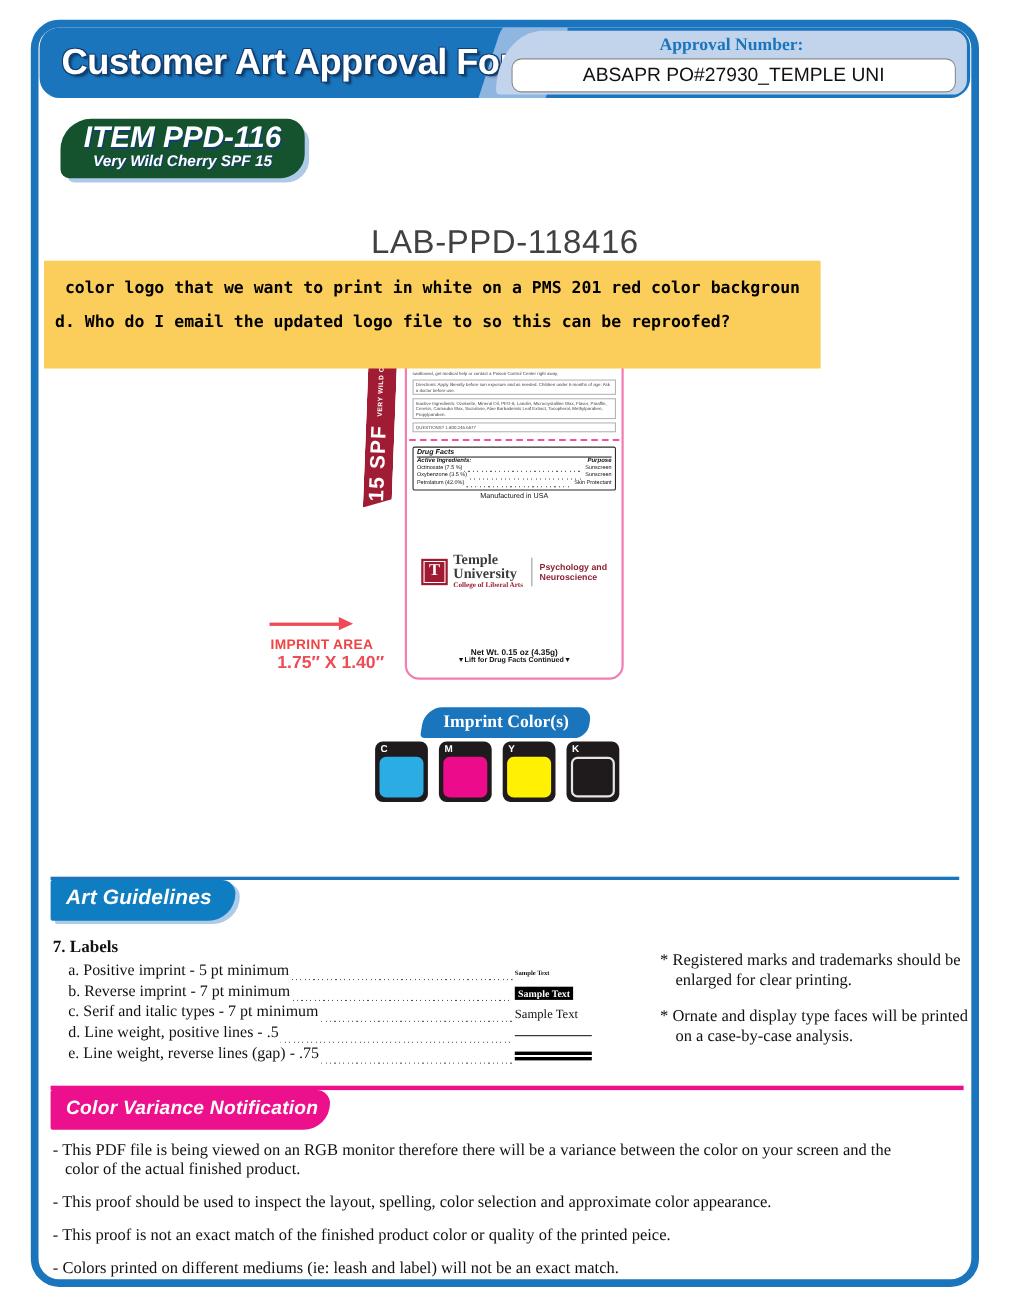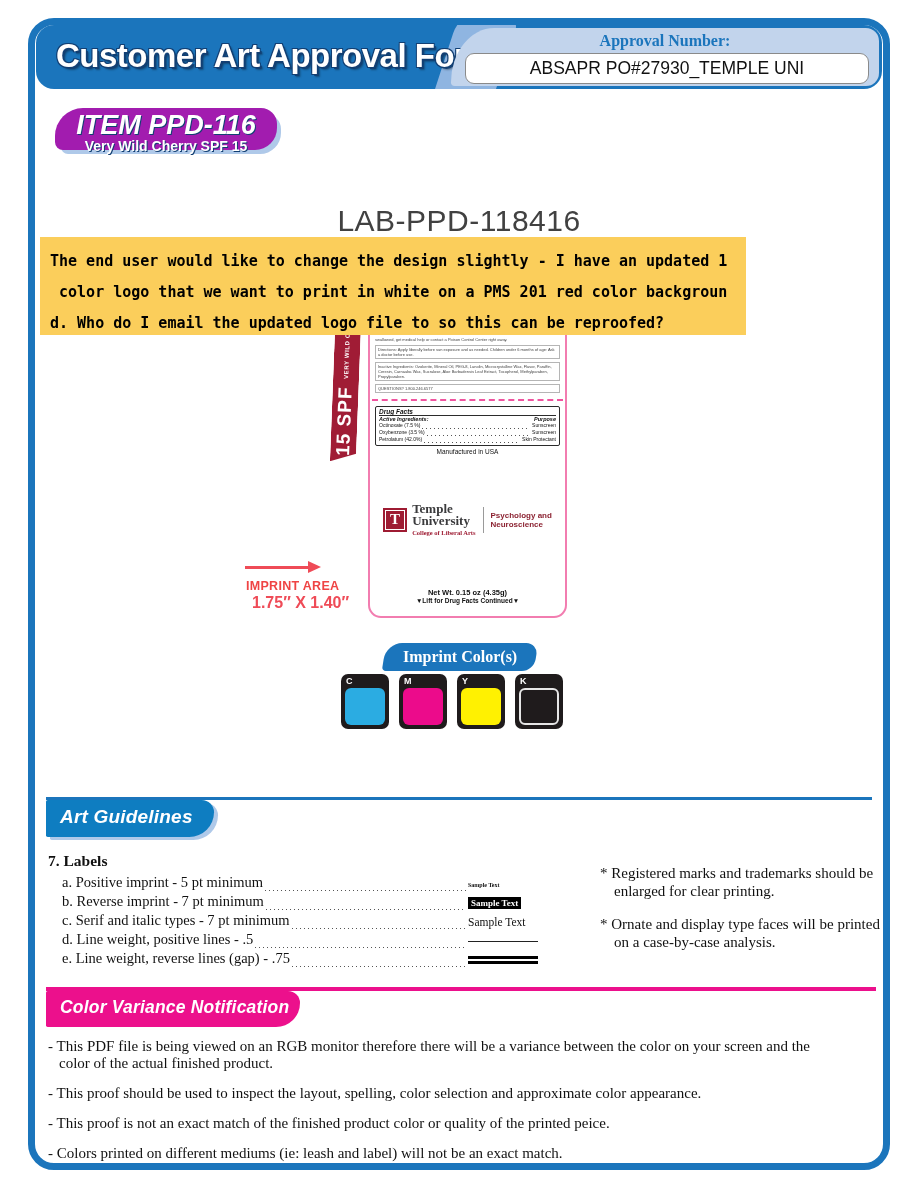--- a/index.html
+++ b/index.html
@@ -20,26 +20,26 @@
                   text-shadow:2px 2px 0 #123F73, -1px -1px 0 #123F73, 1px -1px 0 #123F73, -1px 1px 0 #123F73, 3px 3px 2px rgba(0,0,0,.35); }
   .tracking-panel { position:absolute; right:3px; top:3px; bottom:3px; width:428px;
                     background:#C2D4EC; border-radius:36px 14px 14px 4px;
                     border-top-left-radius:46px 58px; }
   .tracking-label { margin-top:4px; text-align:center; color:#1B75BC; font-family:"Liberation Serif", serif;
                     font-weight:700; font-size:16px; }
   .tracking-box { margin:3px 10px 0 14px; height:31px; background:#fff; border:1px solid #8a8a8a;
                   border-radius:9px; text-align:center; line-height:29px; font-size:17.5px; color:#111; }
 
   
-  .item-badge { position:absolute; left:55px; top:108px; width:222px; height:42px;
-                background:#a21caf; border-radius:28px 16px 22px 8px;
+  .item-badge { position:absolute; left:55px; top:108px; width:222px; height:54px;
+                background:#14532d; border-radius:28px 16px 22px 8px;
                 box-shadow:5px 5px 0 -1px #AFC9E9; text-align:center; color:#fff; }
   .item-badge .l1 { font-size:27px; font-weight:800; font-style:italic; margin-top:2px;
                     text-shadow:1px 1px 0 #123F73; }
-  .item-badge .l2 { font-size:14px; font-weight:700; margin-top:-3px;
+  .item-badge .l2 { font-size:14px; font-weight:700; font-style:italic; margin-top:-3px;
                     text-shadow:1px 1px 0 #123F73; }
 
   
   .lab-title { position:absolute; left:0; top:204px; width:918px; text-align:center;
                font-size:30px; color:#414141; letter-spacing:0.5px; }
 
   
   .note { position:absolute; left:40px; top:237px; width:706px; height:98px; background:#FBCE5B;
           z-index:5; padding:9px 0 0 10px; }
   .note div { font-family:"DejaVu Sans Mono", monospace; font-weight:700; font-size:15px;
@@ -212,21 +212,20 @@
     </div>
 
     <div class="netwt">
       <div class="n1">Net Wt. 0.15 oz (4.35g)</div>
       <div class="n2">▼Lift for Drug Facts Continued▼</div>
     </div>
   </div>
 </div>
 
 <div class="note">
-  <div>The end user would like to change the design slightly - I have an updated 1</div>
   <div> color logo that we want to print in white on a PMS 201 red color backgroun</div>
   <div>d. Who do I email the updated logo file to so this can be reproofed?</div>
 </div>
 
 <div class="imp-arrow"></div>
 <div class="imp-t1">IMPRINT AREA</div>
 <div class="imp-t2">1.75″ X 1.40″</div>
 
 <div class="imp-badge">
   <span>Imprint Color(s)</span>

